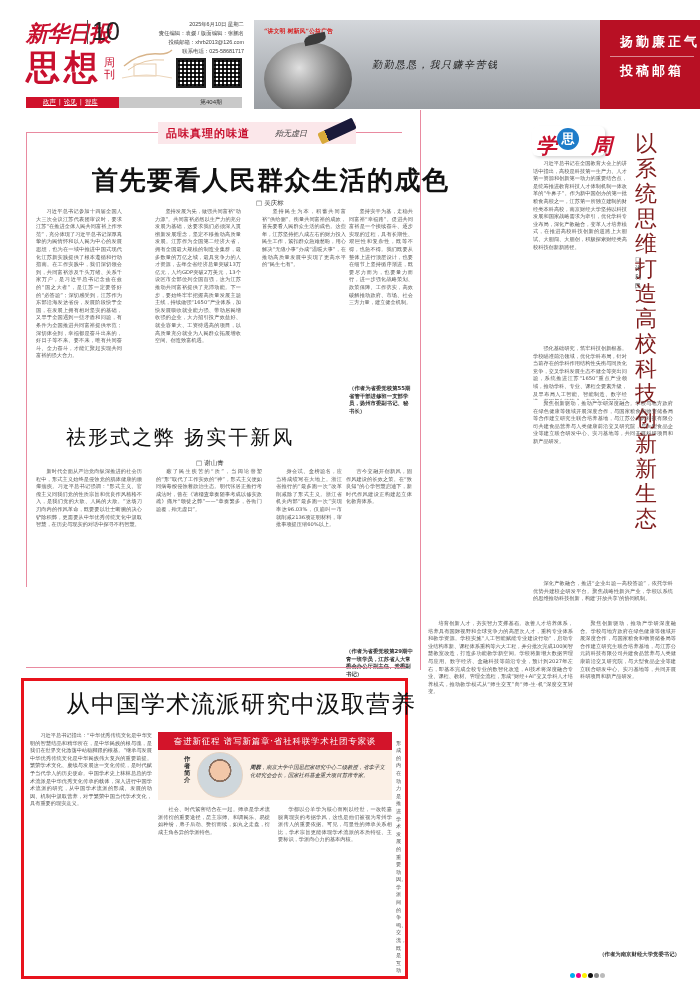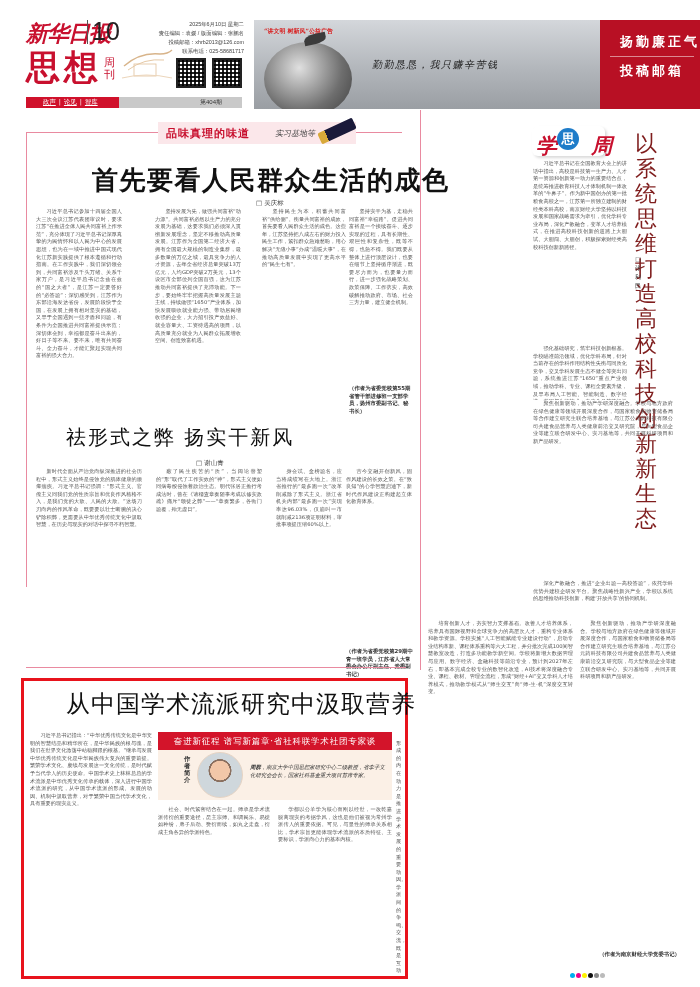--- a/index.html
+++ b/index.html
@@ -117,21 +117,21 @@
   <div class="abs ad-slogan">勤勤恳恳，我只赚辛苦钱</div>
 </div>
 <div class="abs ad-red"></div>
 <div class="abs ad-red1">扬勤廉正气</div>
 <div class="abs ad-red-line"></div>
 <div class="abs ad-red2">投稿邮箱</div>
 
 <div class="abs frame1"></div>
 <div class="abs column-strip"></div>
 <div class="abs column-strip-main">品味真理的味道</div>
-<div class="abs column-strip-sub">实习基地等</div>
+<div class="abs column-strip-sub">殆无虚日</div>
 <div class="abs pen"></div>
 
 <div class="abs h1 h1a">首先要看人民群众生活的成色</div>
 <div class="abs byline byline1">□ 吴庆标</div>
 
 <div class="abs txt" style="left:36px;top:208px;width:86px;height:172px;">习近平总书记参加十四届全国人大三次会议江苏代表团审议时，要求江苏“在推进全体人民共同富裕上作示范”，充分体现了习近平总书记深厚真挚的为民情怀和以人民为中心的发展思想，也为在一域中推进中国式现代化江苏新实践提供了根本遵循和行动指南。在工作实践中，我们深切领会到，共同富裕涉及千头万绪、关系千家万户，是习近平总书记念兹在兹的“国之大者”，是江苏一定要答好的“必答题”；深切感受到，江苏作为东部沿海发达省份，发展阶段快于全国，在发展上拥有相对坚实的基础，又早于全国遇到一些矛盾和问题，有条件为全国推进共同富裕提供示范；深切体会到，幸福都是奋斗出来的，好日子等不来、要不来，唯有共同奋斗、全力奋斗，才能汇聚起实现共同富裕的强大合力。</div>
 <div class="abs txt" style="left:155px;top:208px;width:86px;height:172px;">坚持发展为先，做强共同富裕“动力源”。共同富裕必然以生产力的充分发展为基础，这要求我们必须深入贯彻新发展理念，坚定不移推动高质量发展。江苏作为全国第二经济大省，拥有全国最大规模的制造业集群，最多数量的万亿之城，最具竞争力的人才资源，去年全省经济总量突破13万亿元，人均GDP突破2万美元，13个设区市全部位列全国百强，这为江苏推动共同富裕提供了充沛动能。下一步，要始终牢牢把握高质量发展主题主线，持续做强“1650”产业体系，加快发展吸收就业能力强、带动居民增收强的企业，大力招引投产效益好、就业容量大、工资待遇高的项目，以高质量充分就业为人民群众拓展增收空间、创造致富机遇。</div>
 <div class="abs txt" style="left:262px;top:208px;width:84px;height:172px;">坚持民生为本，积蓄共同富裕“供给侧”。衡量共同富裕的成效，首先要看人民群众生活的成色。这些年，江苏坚持把八成左右的财力投入民生工作，紧扣群众急难愁盼，用心解决“无缝小事”办成“温暖大事”，在推动高质量发展中实现了更高水平的“民生七有”。</div>
 <div class="abs txt" style="left:349px;top:208px;width:64px;height:172px;">坚持实干为基，走稳共同富裕“幸福路”。促进共同富裕是一个接续奋斗、逐步实现的过程，具有长期性、艰巨性和复杂性，既等不得，也急不得。我们既要从整体上进行顶层设计，也要在细节上坚持循序渐进，既要尽力而为，也要量力而行，进一步强化战略策划、政策保障、工作落实，高效破解推动政府、市场、社会三方力量，建立健全机制。</div>
 <div class="abs author-note" style="left:349px;top:385px;width:64px;">（作者为省委党校第55期省管干部进修班一支部学员，扬州市委副书记、秘书长）</div>

